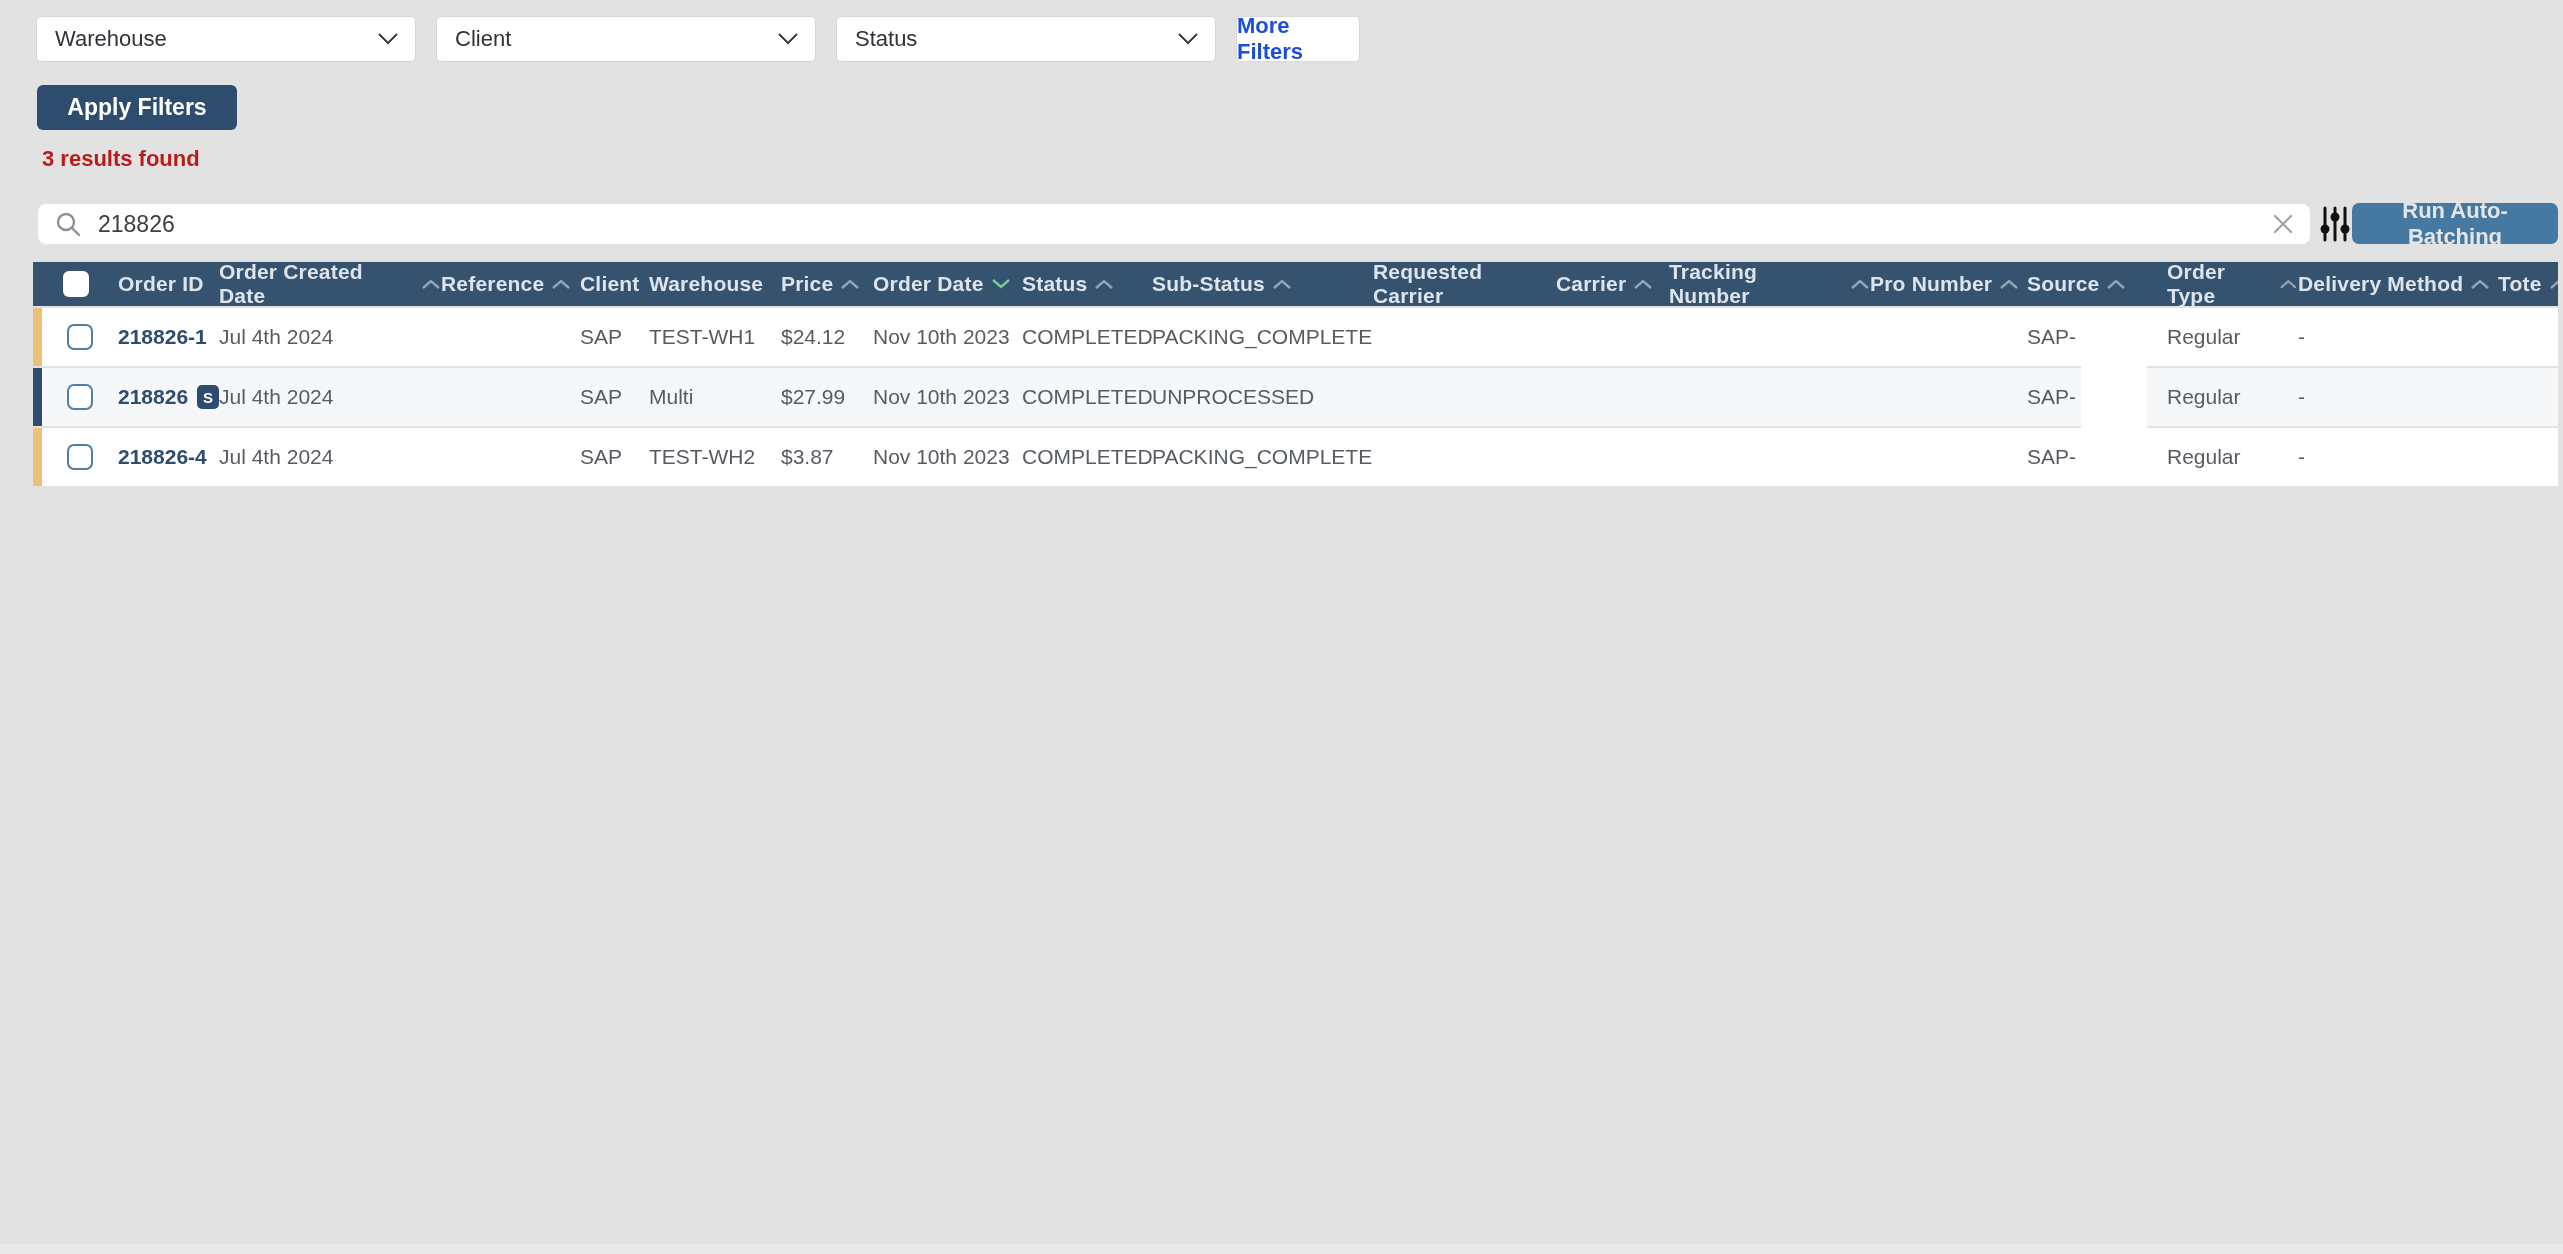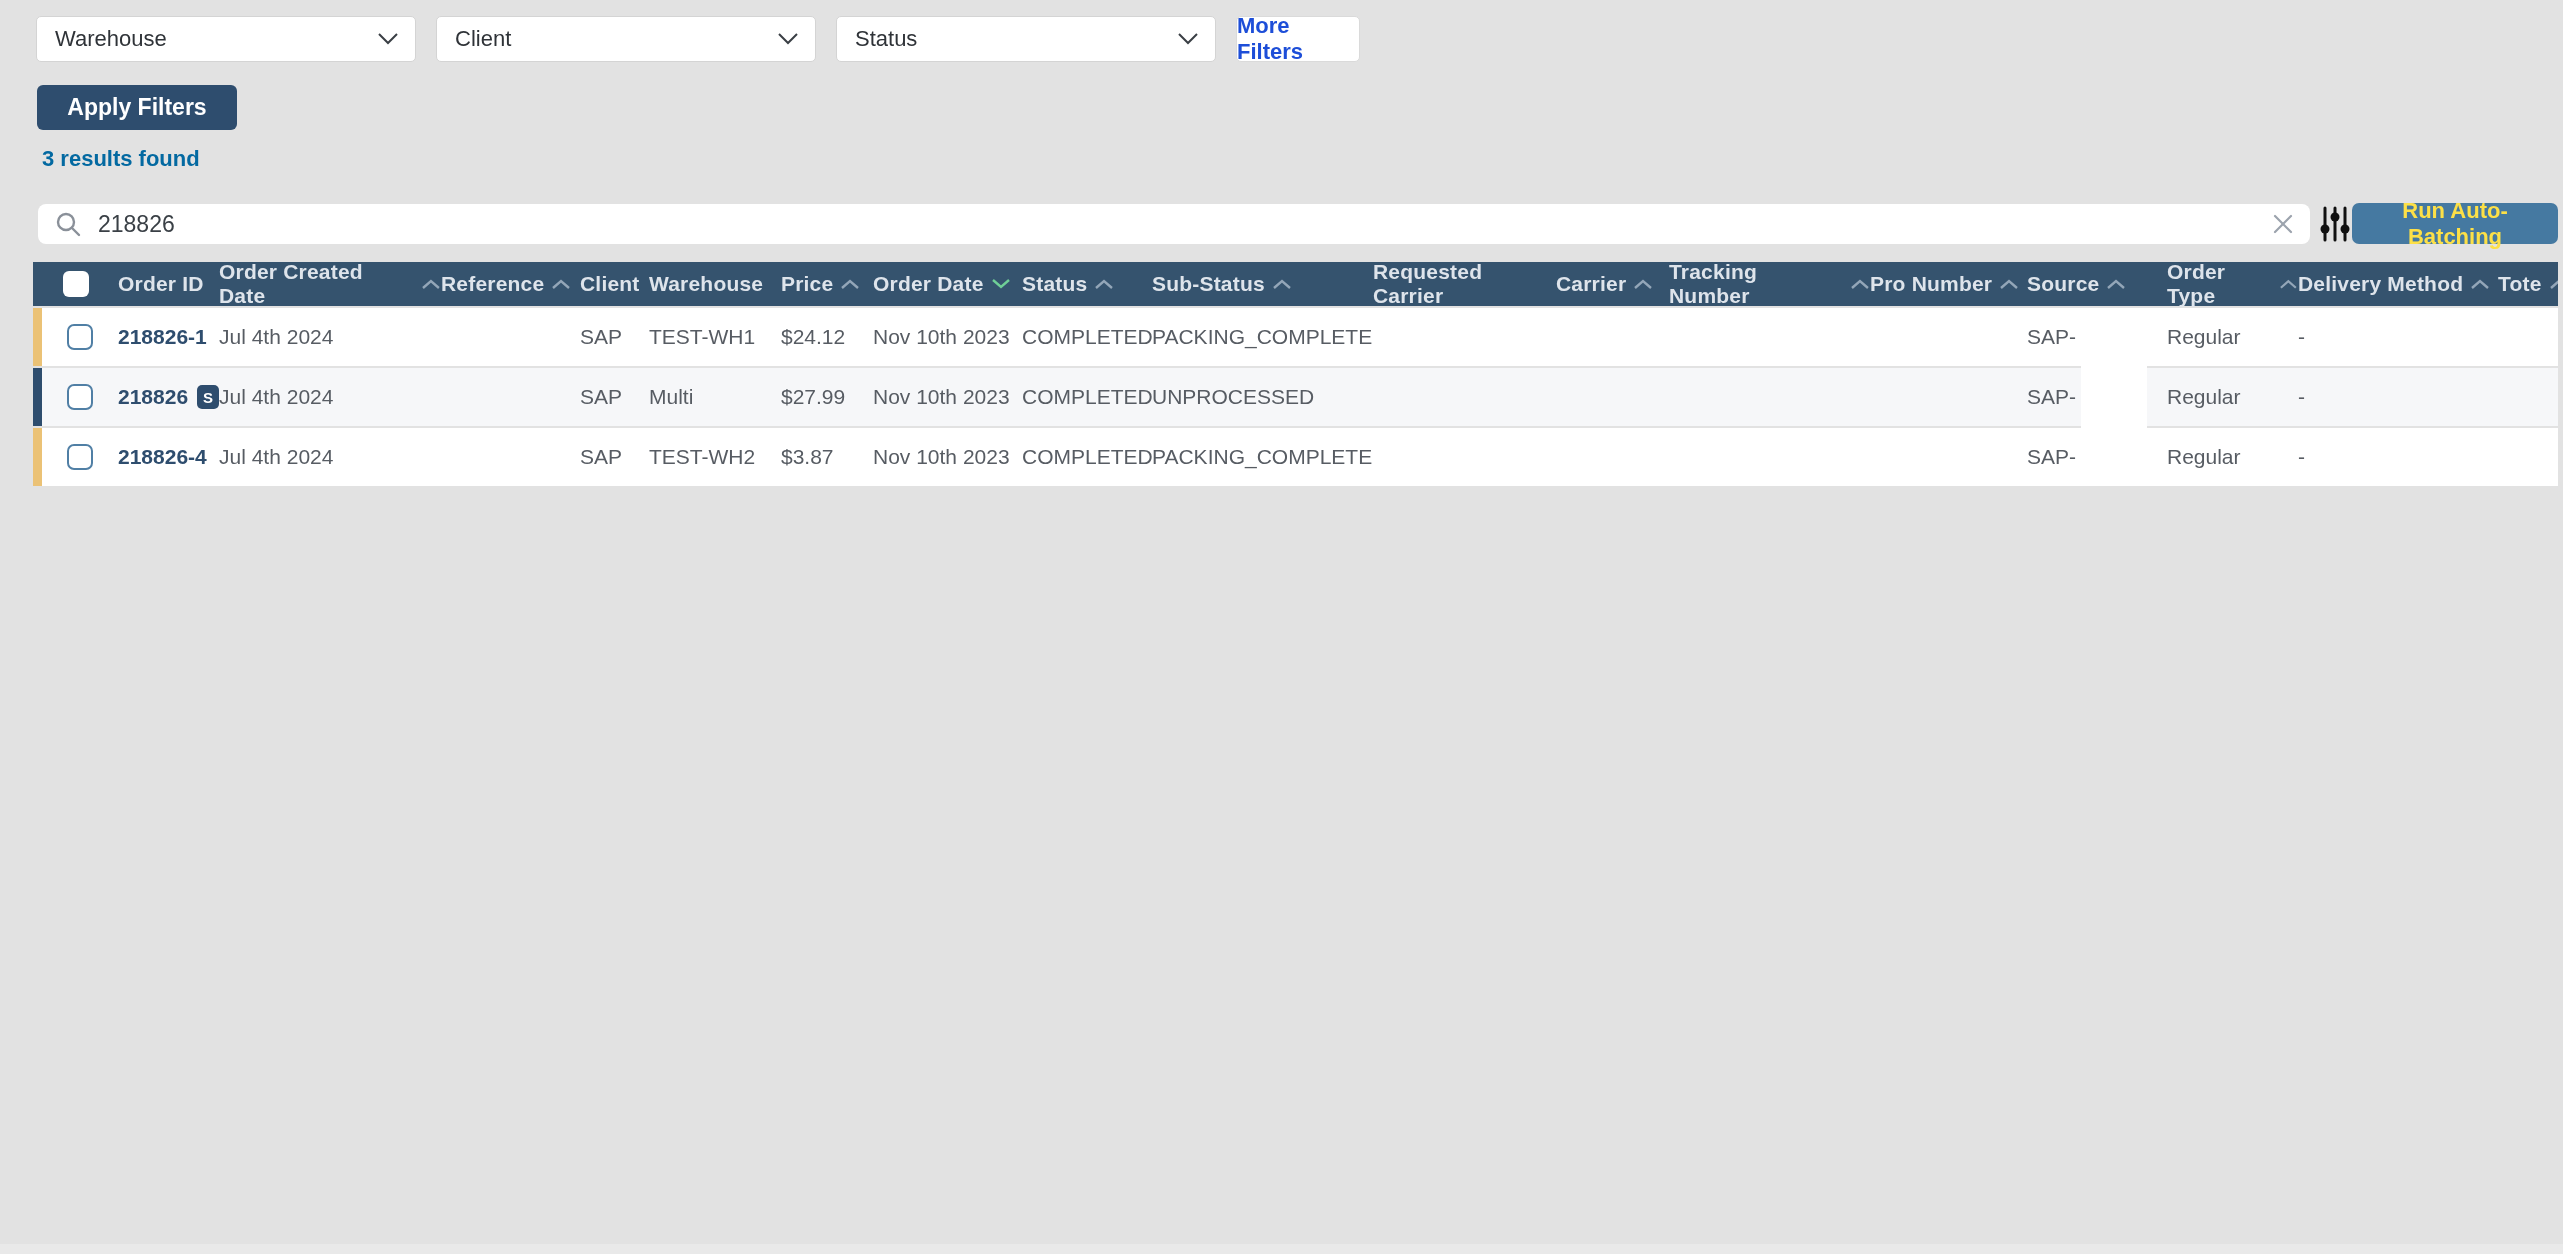--- a/index.html
+++ b/index.html
@@ -23,36 +23,36 @@
     width:124px;height:46px;background:#FFFFFF;border:1px solid #DADADA;border-radius:5px;
     display:flex;align-items:center;justify-content:center;
     font-size:22px;font-weight:600;color:#1d4ed8;box-sizing:border-box;cursor:pointer;
   }
   .btn-apply{
     position:absolute;top:85px;left:37px;width:200px;height:45px;
     background:#2E4D6E;color:#FFFFFF;border:none;border-radius:6px;
     font-size:23px;font-weight:700;font-family:inherit;cursor:pointer;
     display:flex;align-items:center;justify-content:center;
   }
-  .results{position:absolute;top:146px;left:42px;font-size:22px;font-weight:600;color:#0369a1;}
+  .results{position:absolute;top:146px;left:42px;font-size:22px;font-weight:600;color:#b91c1c;}
   
   .searchwrap{
     position:absolute;top:204px;left:38px;width:2272px;height:40px;
     background:#FFFFFF;border-radius:8px;display:flex;align-items:center;box-sizing:border-box;
     padding:0 14px 0 16px;
   }
   .searchwrap input{
     flex:1;border:none;outline:none;font-family:inherit;font-size:23px;color:#3A4046;
     margin-left:14px;background:transparent;
   }
   .clear-btn{width:26px;height:26px;display:flex;align-items:center;justify-content:center;cursor:pointer;}
   .sliders{position:absolute;top:206px;left:2318px;width:34px;height:36px;cursor:pointer;}
   .btn-run{
     position:absolute;top:203px;left:2352px;width:206px;height:41px;
-    background:#4579A1;color:#fde047;border:none;border-radius:7px;
+    background:#4579A1;color:#e5e5e5;border:none;border-radius:7px;
     font-size:22px;font-weight:700;font-family:inherit;cursor:pointer;
     display:flex;align-items:center;justify-content:center;
   }
   
   .tablewrap{position:absolute;top:262px;left:33px;width:2525px;overflow:hidden;}
   .thead{
     display:flex;align-items:center;height:44px;width:2565px;
     background:#35536E;color:#DEE4EB;font-size:21px;font-weight:700;letter-spacing:.2px;
   }
   .hcell{display:flex;align-items:center;box-sizing:border-box;flex:none;gap:7px;cursor:pointer;}

